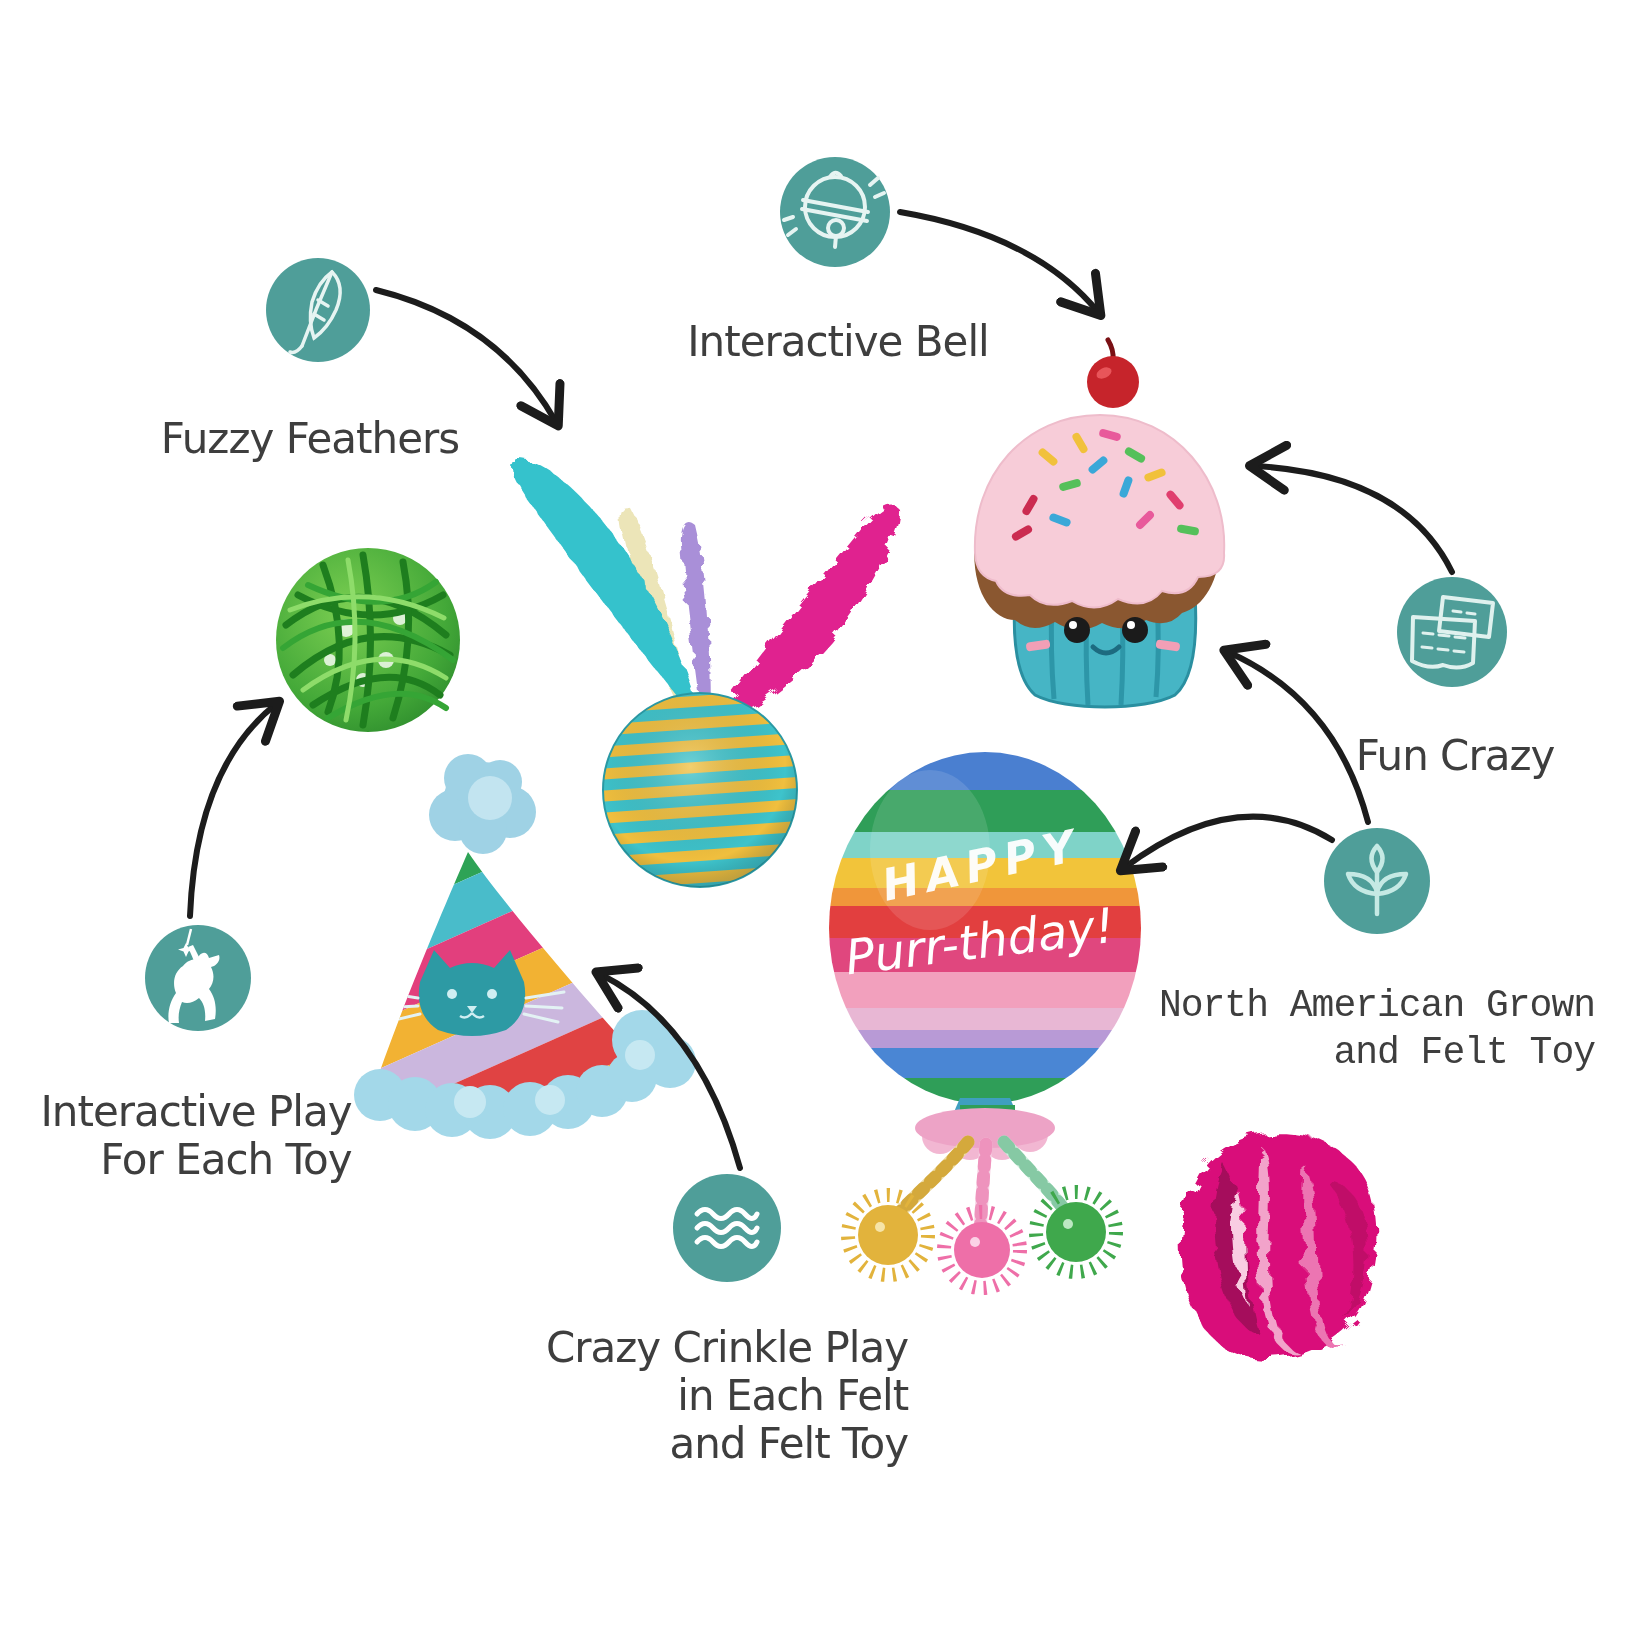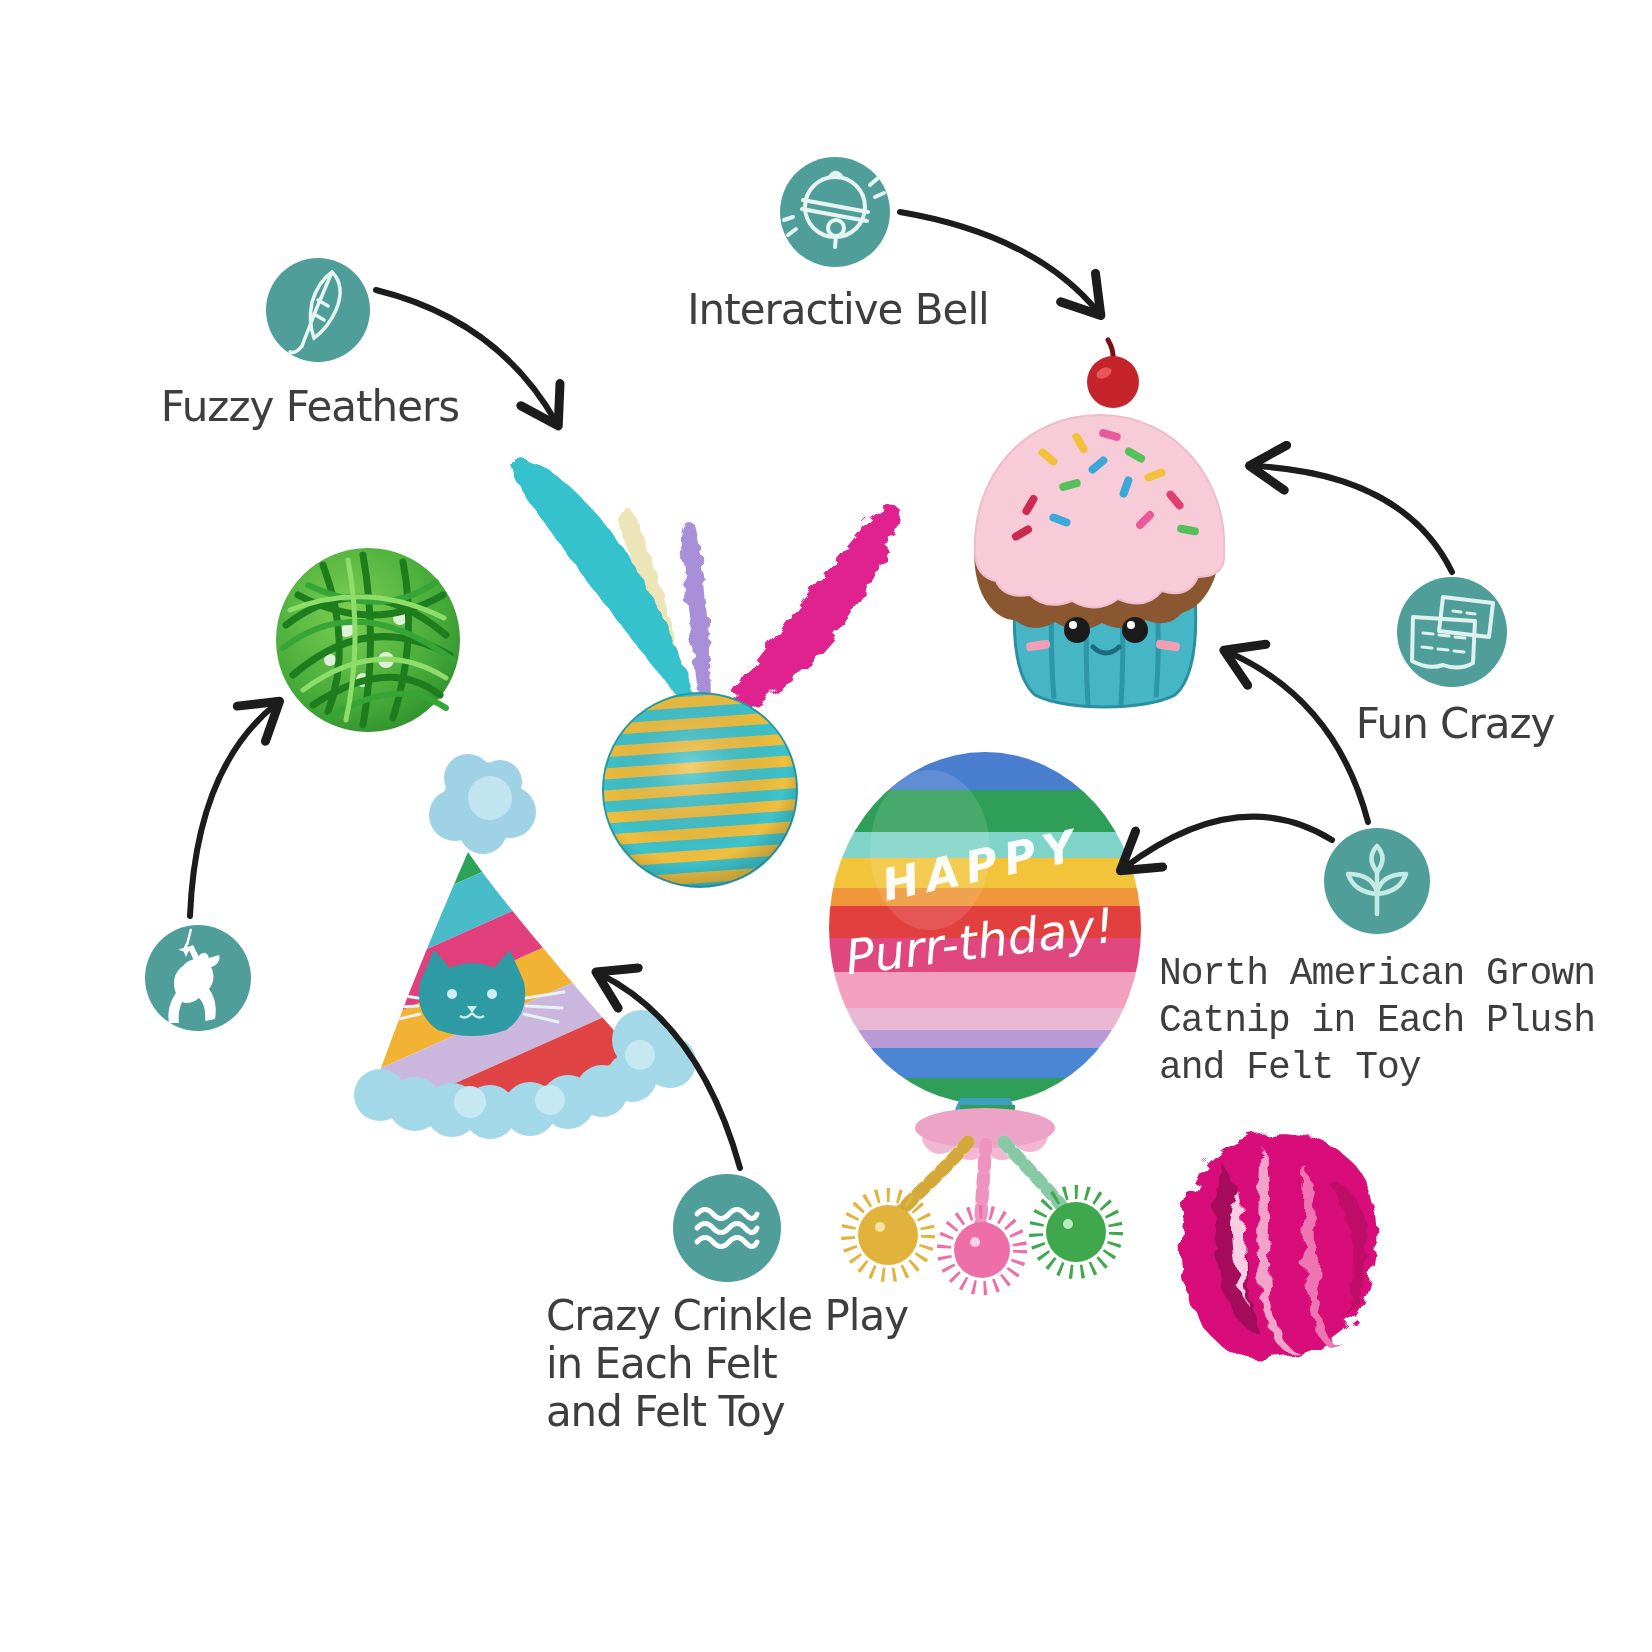--- a/index.html
+++ b/index.html
@@ -1,23 +1,23 @@
 <!DOCTYPE html>
 <html style="--background: #ffffff; --badge: #4f9e99; --badge_icon: #e6f4f2; --arrow: #1c1c1c; --label_text: #3e3e3e;"><head>
 <meta charset="utf-8">
 <style>
   html,body{margin:0;padding:0;background:#fff;}
   #canvas{position:relative;width:1652px;height:1652px;background:var(--background,#fff);
           font-family:"DejaVu Sans","Liberation Sans",sans-serif;overflow:hidden;}
   .badge{position:absolute;border-radius:50%;background:var(--badge,#4f9e99);
          display:flex;align-items:center;justify-content:center;z-index:5;}
   .badge svg{display:block;}
-  .label{position:absolute;transform:translateX(-50%);text-align:left;
+  .label{position:absolute;transform:translateX(-50%);text-align:right;
          color:var(--label_text,#3e3e3e);font-size:42px;line-height:48px;
-         letter-spacing:-1px;z-index:6;white-space:nowrap;}
+         letter-spacing:-1px;z-index:6;white-space:nowrap;margin-top:32px;}
   .label.small{font-size:38px;line-height:47px;font-family:Liberation Mono, monospace;}
   .toy{position:absolute;z-index:2;}
   #arrows{position:absolute;left:0;top:0;z-index:4;pointer-events:none;}
 </style>
 </head>
 <body>
 
 <div id="canvas">
 
   <svg class="toy" style="left:268px;top:540px" width="200" height="200" viewBox="0 0 200 200">
@@ -323,32 +323,35 @@
   <div class="badge" style="left:1324px;top:828px;width:106px;height:106px">
     <svg width="106" height="106" viewBox="0 0 106 106" fill="none" stroke="#c5e9e4" stroke-width="4.5" stroke-linecap="round" stroke-linejoin="round">
       <path d="M53,18 Q64,30 53,44 Q42,30 53,18 Z"></path>
       <path d="M53,44 L53,86"></path>
       <path d="M53,66 Q30,64 24,46 Q48,46 53,64 Z"></path>
       <path d="M53,66 Q76,64 82,46 Q58,46 53,64 Z"></path>
     </svg>
   </div>
   <div class="label small" style="left:1377px;top:950px">
     <div>North American Grown</div>
-    <div>Catnip in Each Plush</div>
     <div>and Felt Toy</div>
   </div>
 
   <div class="badge" style="left:145px;top:925px;width:106px;height:106px">
     <svg width="106" height="106" viewBox="0 0 106 106">
       <path d="M46,4 L42,20" stroke="#ffffff" stroke-width="2.5" fill="none"></path>
       <path d="M41,18 l2.5,5 5.5,1.5 -5.5,2 -2.5,5.5 -2.5,-5.5 -5.5,-2 5.5,-1.5 Z" fill="#ffffff"></path>
       <path d="M49,36 L43,22 L48,20 L55,34 Z" fill="#ffffff"></path>
       <path d="M52,34 C56,26 62,26 64,33 L74,30 C76,36 71,41 66,42 C70,50 69,58 64,64 C70,72 72,82 70,94 L60,96 C61,86 59,78 54,73 C48,78 42,79 37,77 C34,84 33,91 34,98 L24,98 C22,88 25,76 31,68 C27,58 29,47 38,41 C42,36 47,34 52,34 Z" fill="#ffffff"></path>
     </svg>
   </div>
+  <div class="label" style="left:196px;top:1056px">
+    <div>Interactive Play</div>
+    <div>For Each Toy</div>
+  </div>
 
   <div class="badge" style="left:673px;top:1174px;width:108px;height:108px">
     <svg width="108" height="108" viewBox="0 0 108 108" fill="none" stroke="#ffffff" stroke-width="5" stroke-linecap="round">
       <path d="M24,40 q8,-9 16,0 t16,0 t16,0 t12,0"></path>
       <path d="M24,54 q8,-9 16,0 t16,0 t16,0 t12,0"></path>
       <path d="M24,68 q8,-9 16,0 t16,0 t16,0 t12,0"></path>
     </svg>
   </div>
   <div class="label" style="left:727px;top:1292px">
     <div>Crazy Crinkle Play</div>

